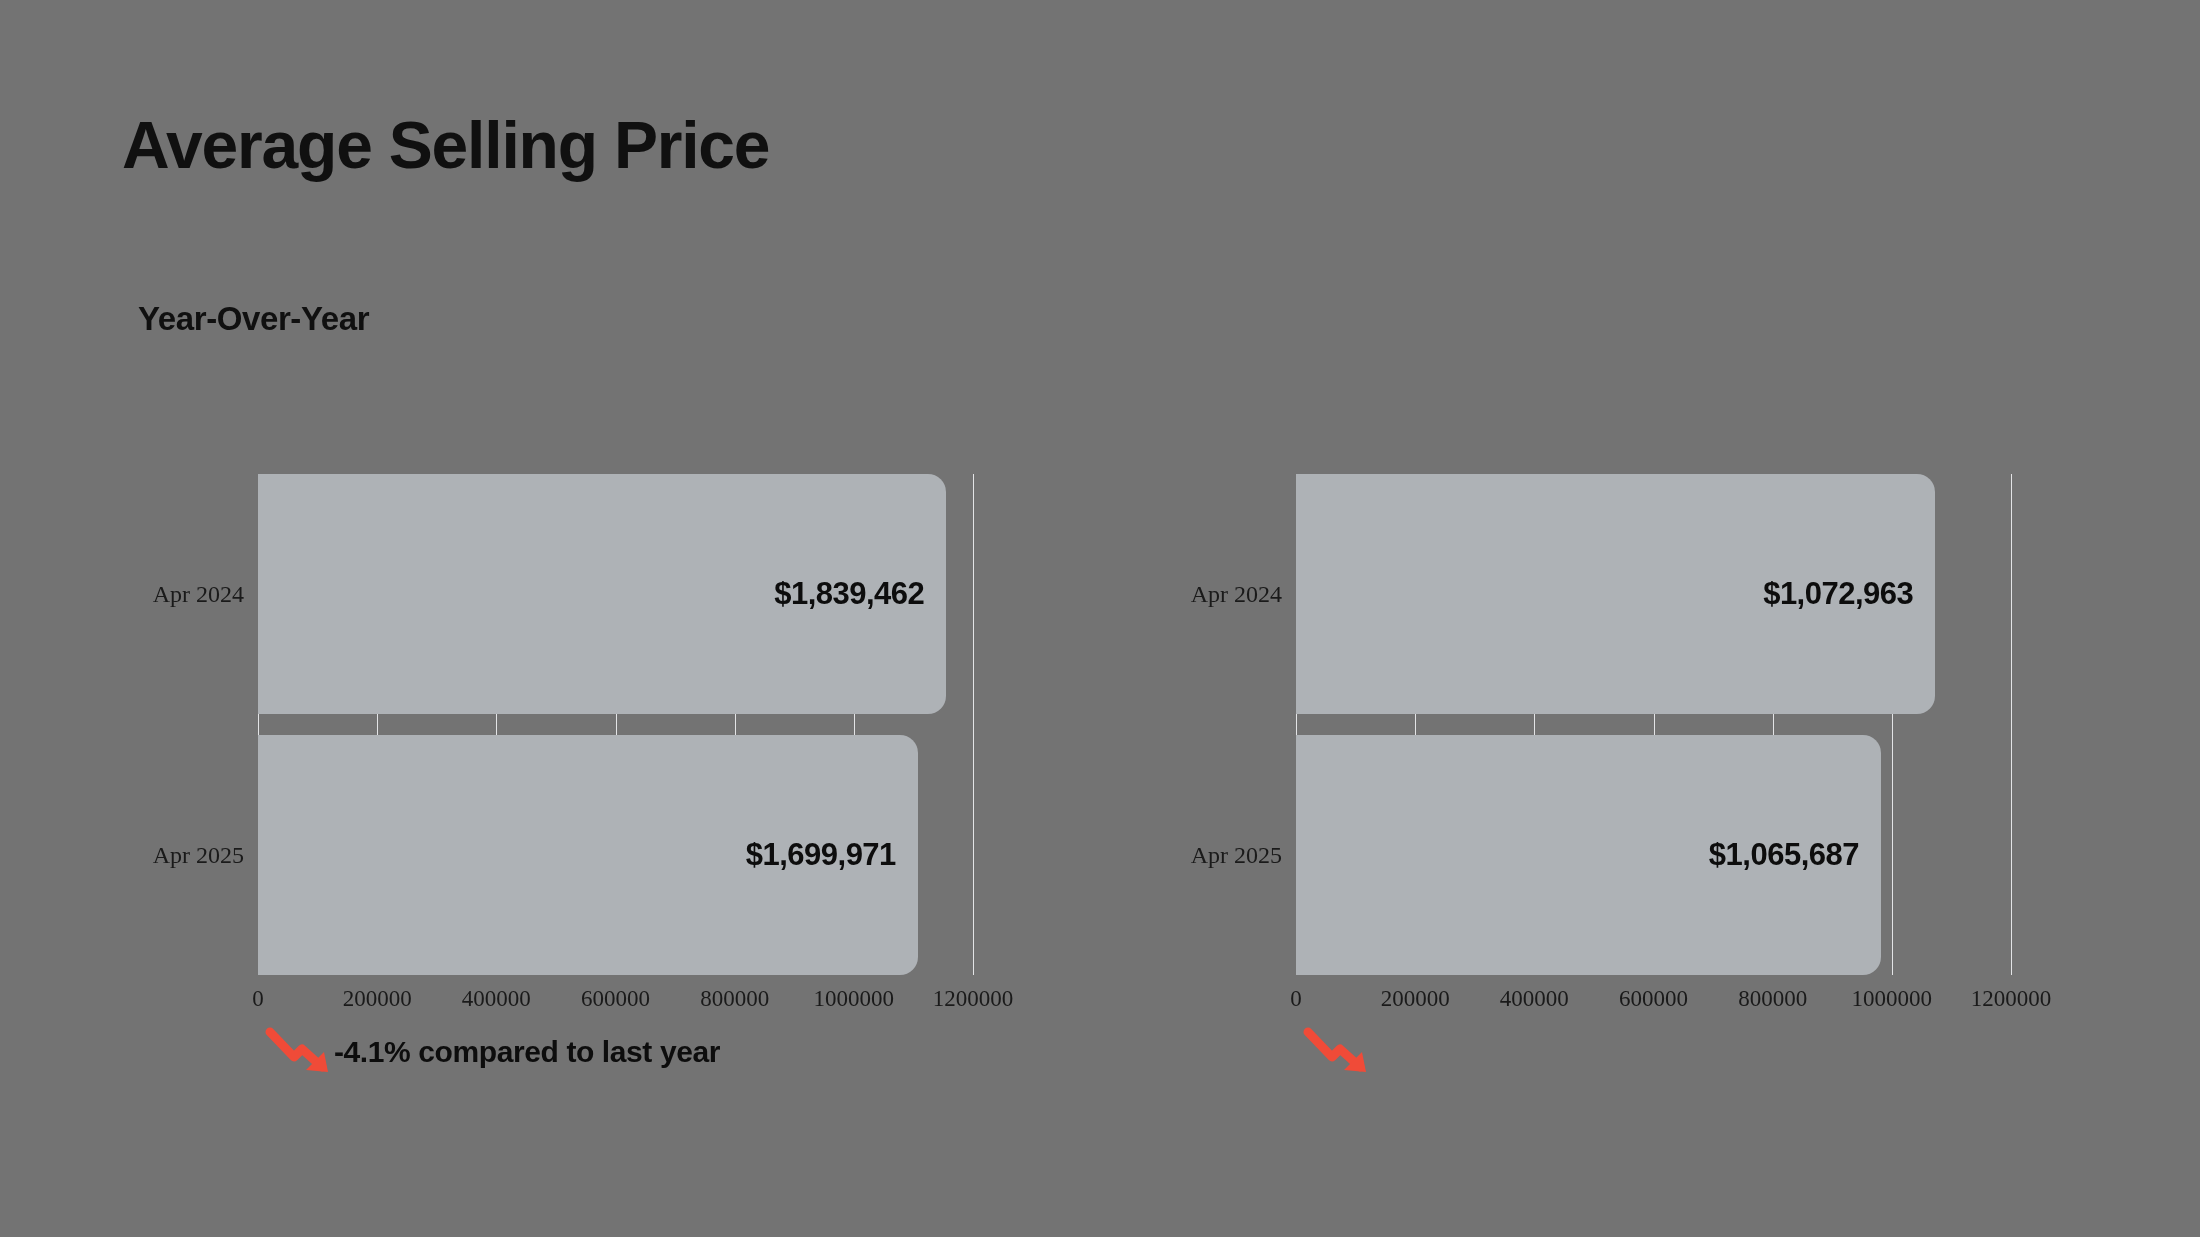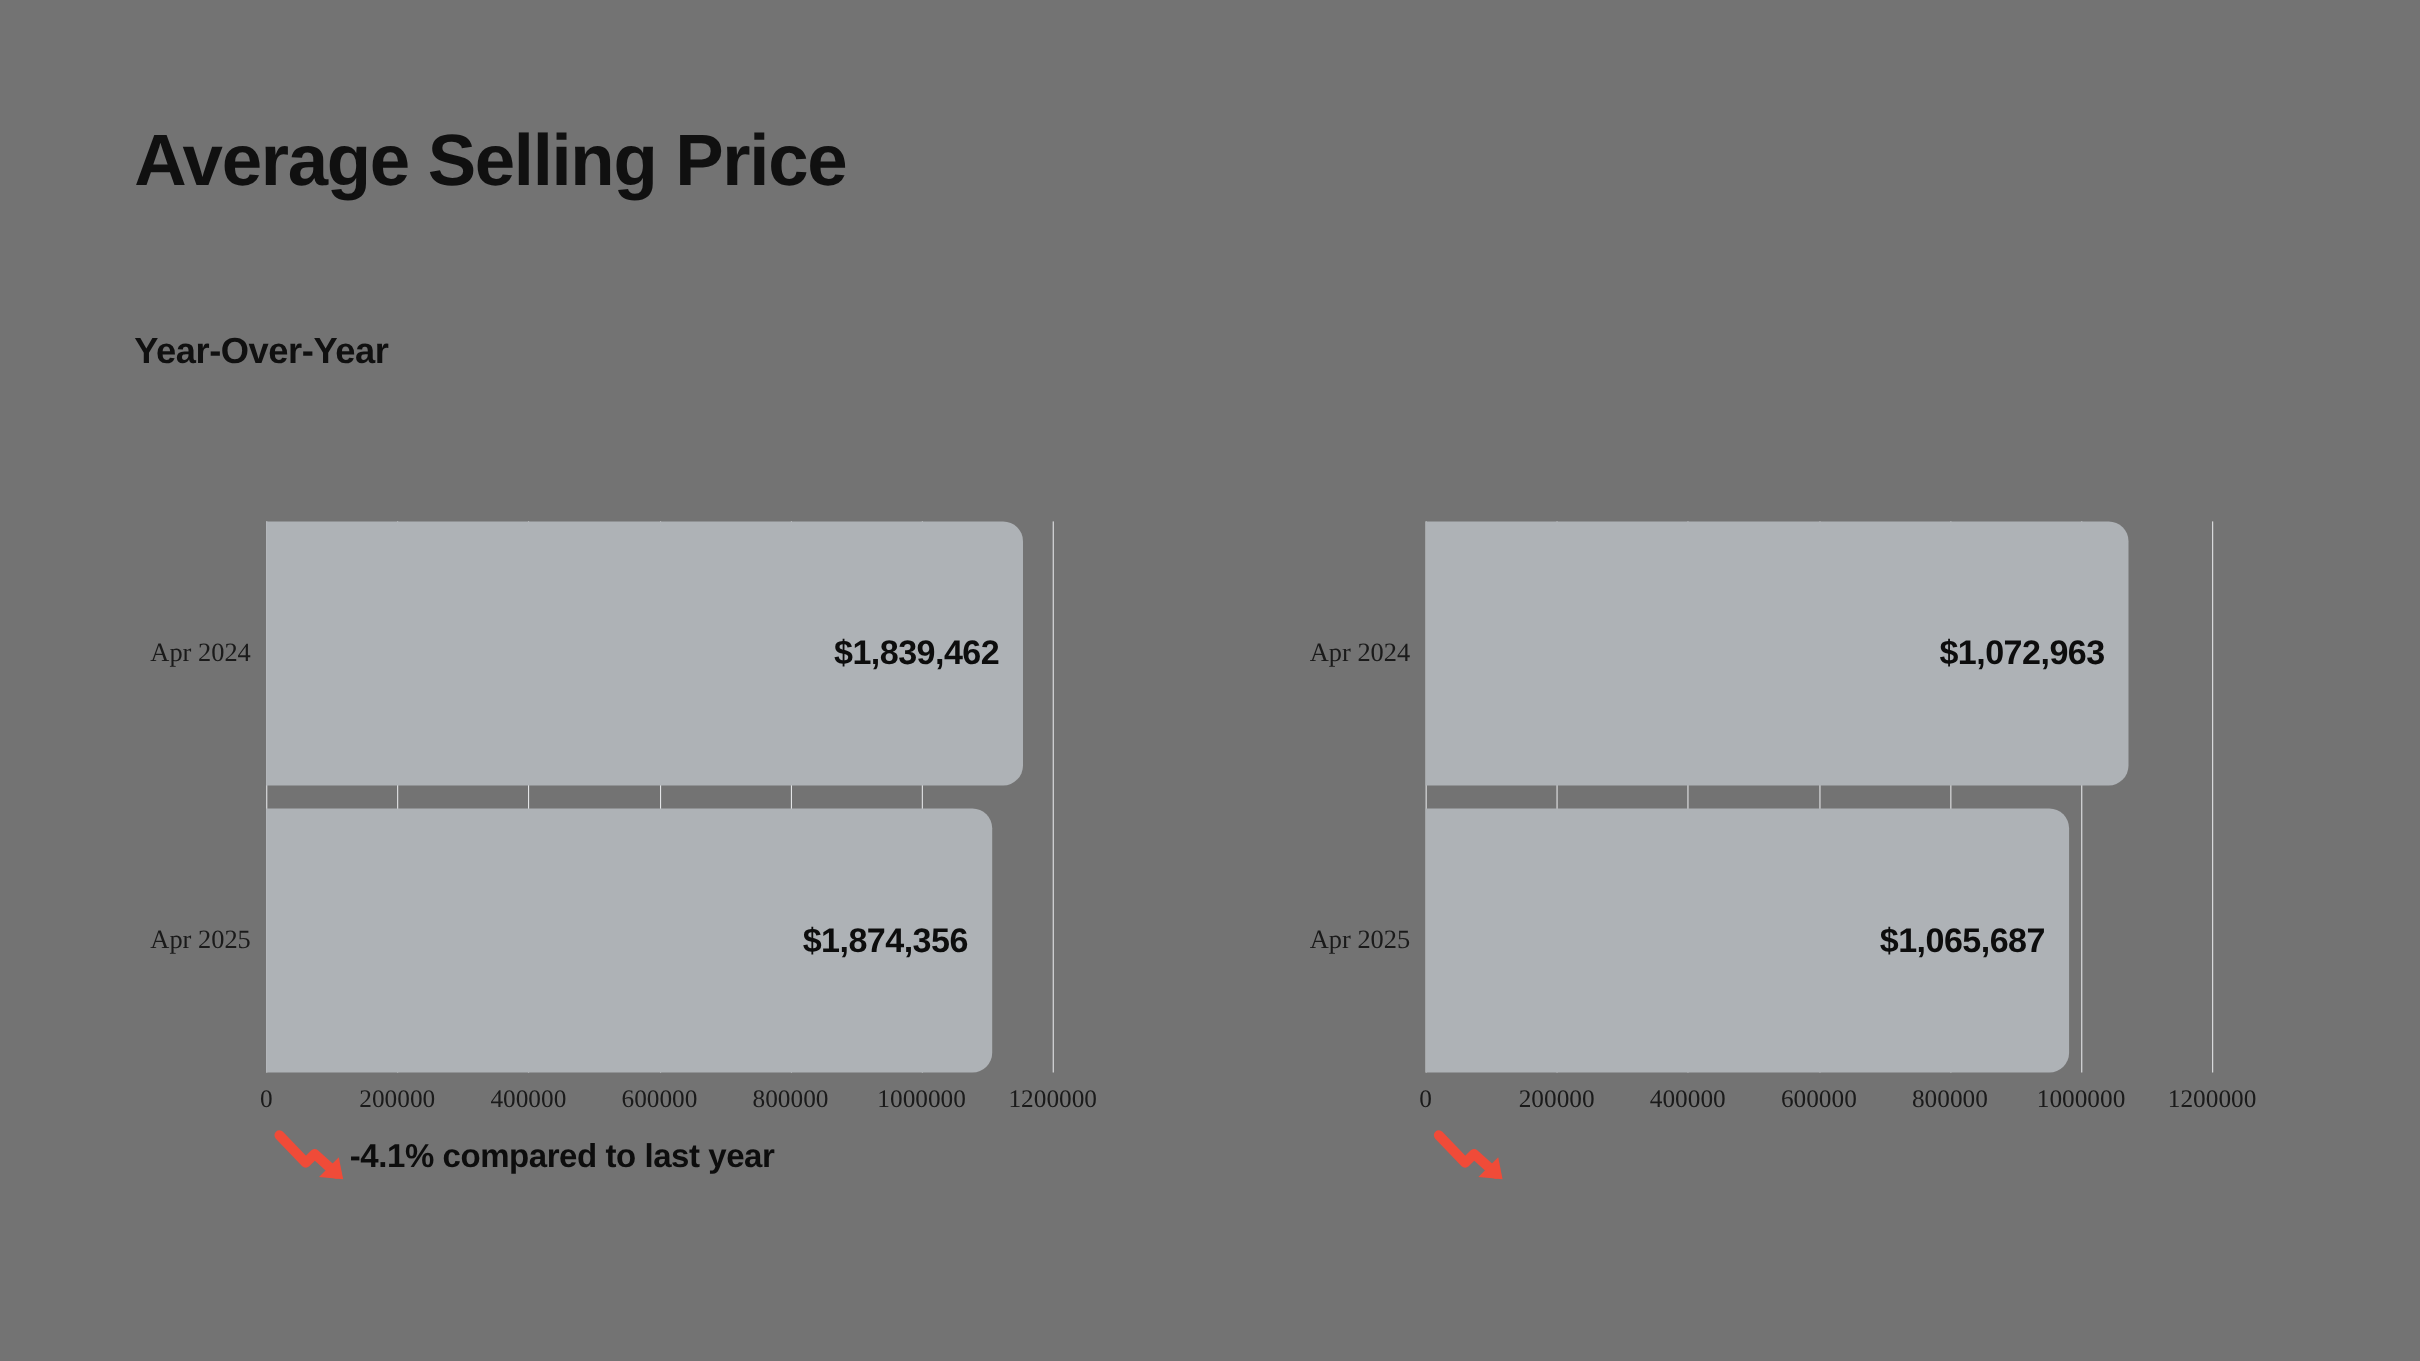--- a/index.html
+++ b/index.html
@@ -30,21 +30,21 @@
     color: #101010;
     line-height: 1;
     white-space: nowrap;
   }
   .panel {
     position: absolute;
     top: 0;
     width: 1100px;
     height: 1237px;
   }
-  .panel-left  { left: 0px; }
+  .panel-left  { left: 16px; }
   .panel-right { left: 1054px; }
 
   .panel-title {
     position: absolute;
     left: 122px;
     top: 300px;
     font-size: 33px;
     font-weight: bold;
     letter-spacing: -0.4px;
     color: #101010;
@@ -172,21 +172,21 @@
       <div class="bar-row r0">
         <span class="cat-label">Apr 2024</span>
         <div class="bar" id="bar-0-0" style="width: 688.318px;">
           <span class="bar-value">$1,839,462</span>
         </div>
       </div>
 
       <div class="bar-row r1">
         <span class="cat-label">Apr 2025</span>
         <div class="bar" id="bar-0-1" style="width: 659.863px;">
-          <span class="bar-value">$1,874,356</span>
+          <span class="bar-value">$1,699,971</span>
         </div>
       </div>
 
       <div id="ticks-0">
           <div class="tick" style="left: 0px;">0</div>
           <div class="tick" style="left: 119.167px;">200000</div>
           <div class="tick" style="left: 238.333px;">400000</div>
           <div class="tick" style="left: 357.5px;">600000</div>
           <div class="tick" style="left: 476.667px;">800000</div>
           <div class="tick" style="left: 595.833px;">1000000</div>

